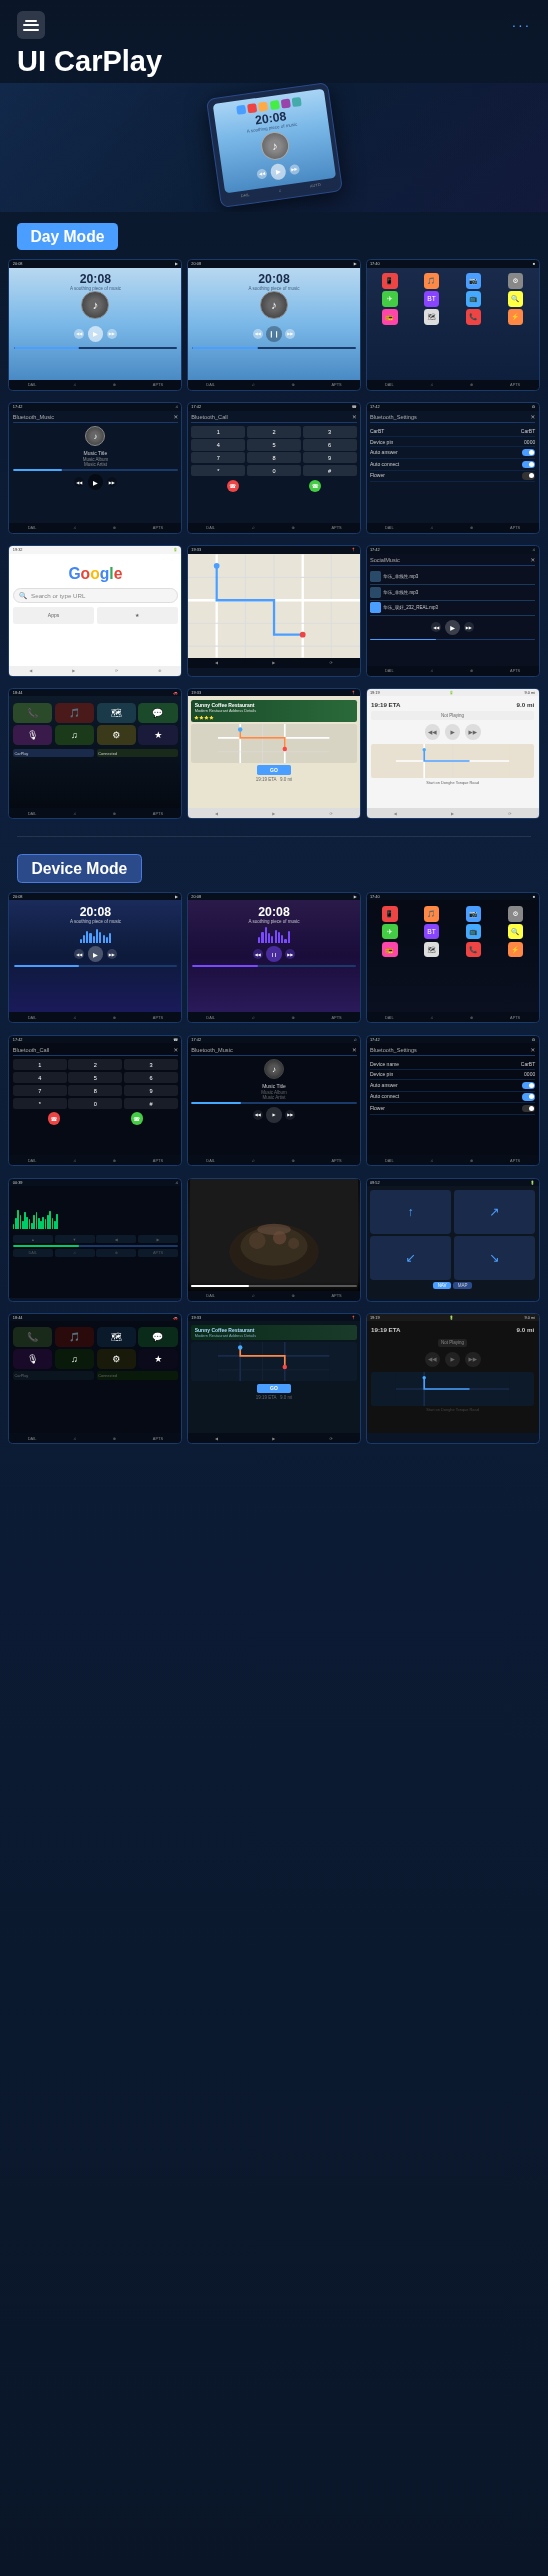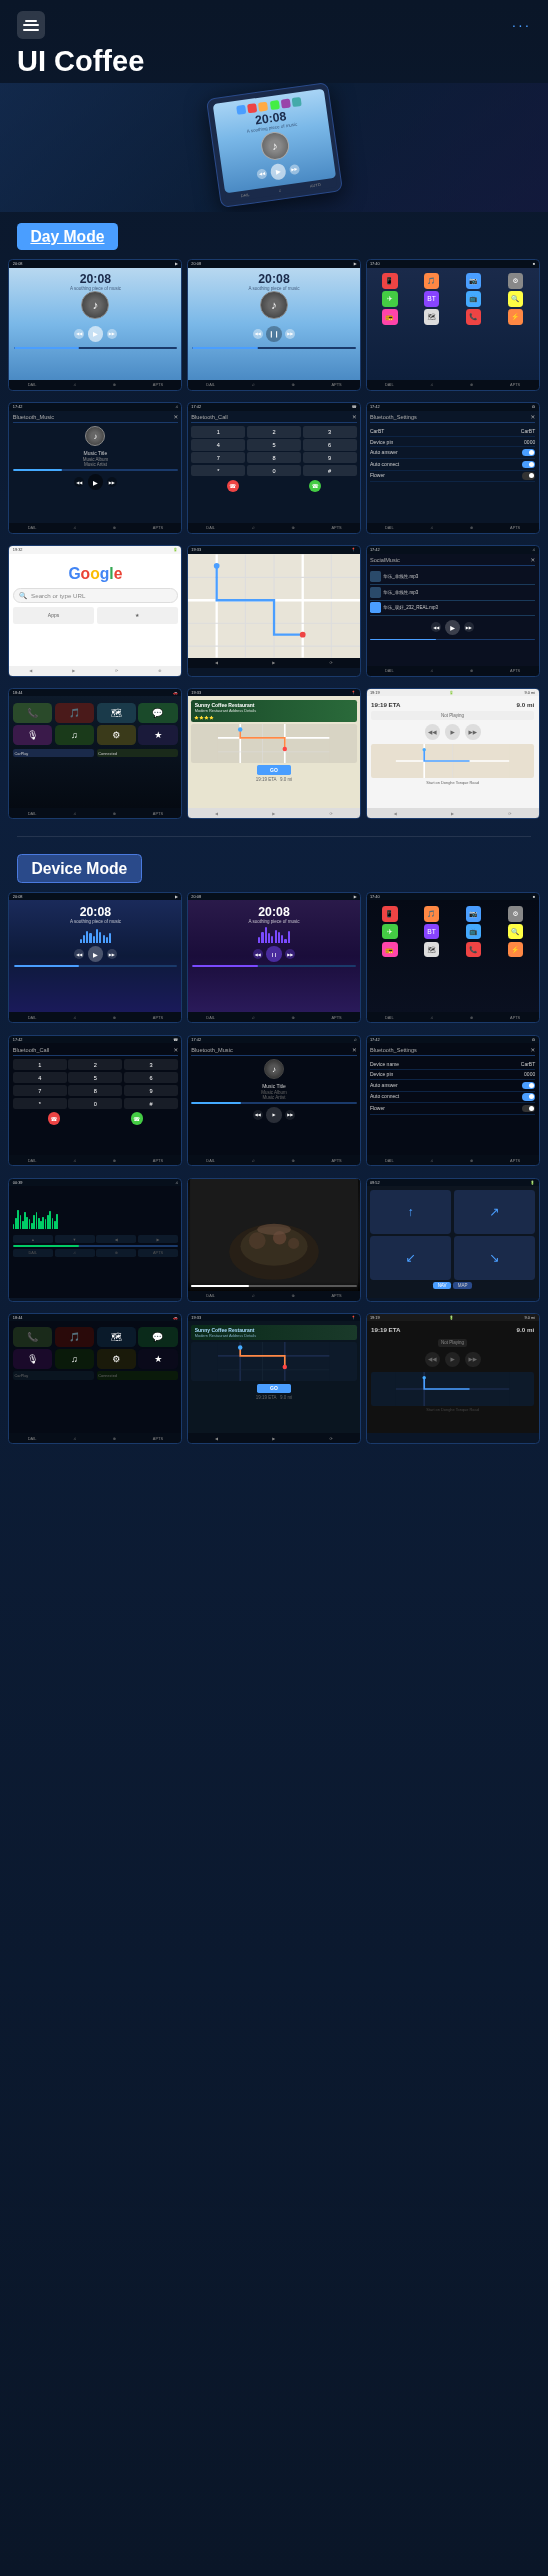--- a/index.html
+++ b/index.html
@@ -103,21 +103,20 @@
       display: inline-block;
       padding: 4.5px 13.4px;
       border-radius: 4.5px;
       font-size: 15.7px;
       font-weight: bold;
       margin: 11.2px 17px 8.4px;
     }
     .section-label.day {
       background: #4a9eff;
       color: #fff;
-      text-decoration: underline;
     }
     .section-label.night {
       background: #2a4a8a;
       color: #fff;
       border: 0.6px solid #4a7adf;
     }
 
     
     .screenshots-grid {
       display: grid;
@@ -571,21 +570,21 @@
 
 <div class="header">
   <div class="header-icon">
     <span></span>
       <span></span>
       <span></span>
   </div>
   <div class="menu-dots">···</div>
 </div>
 
-<h1 class="page-title">UI Coffee</h1>
+<h1 class="page-title">UI CarPlay</h1>
 
 
 <div class="hero-section">
   <div class="hero-bg"></div>
   <div style="position:relative; height: 112px; display:flex; justify-content:center; align-items:center;">
     <div class="hero-device">
       <div class="device-frame">
         <div class="device-screen">
           <div class="device-screen-inner">
             <div class="device-icons-row">

